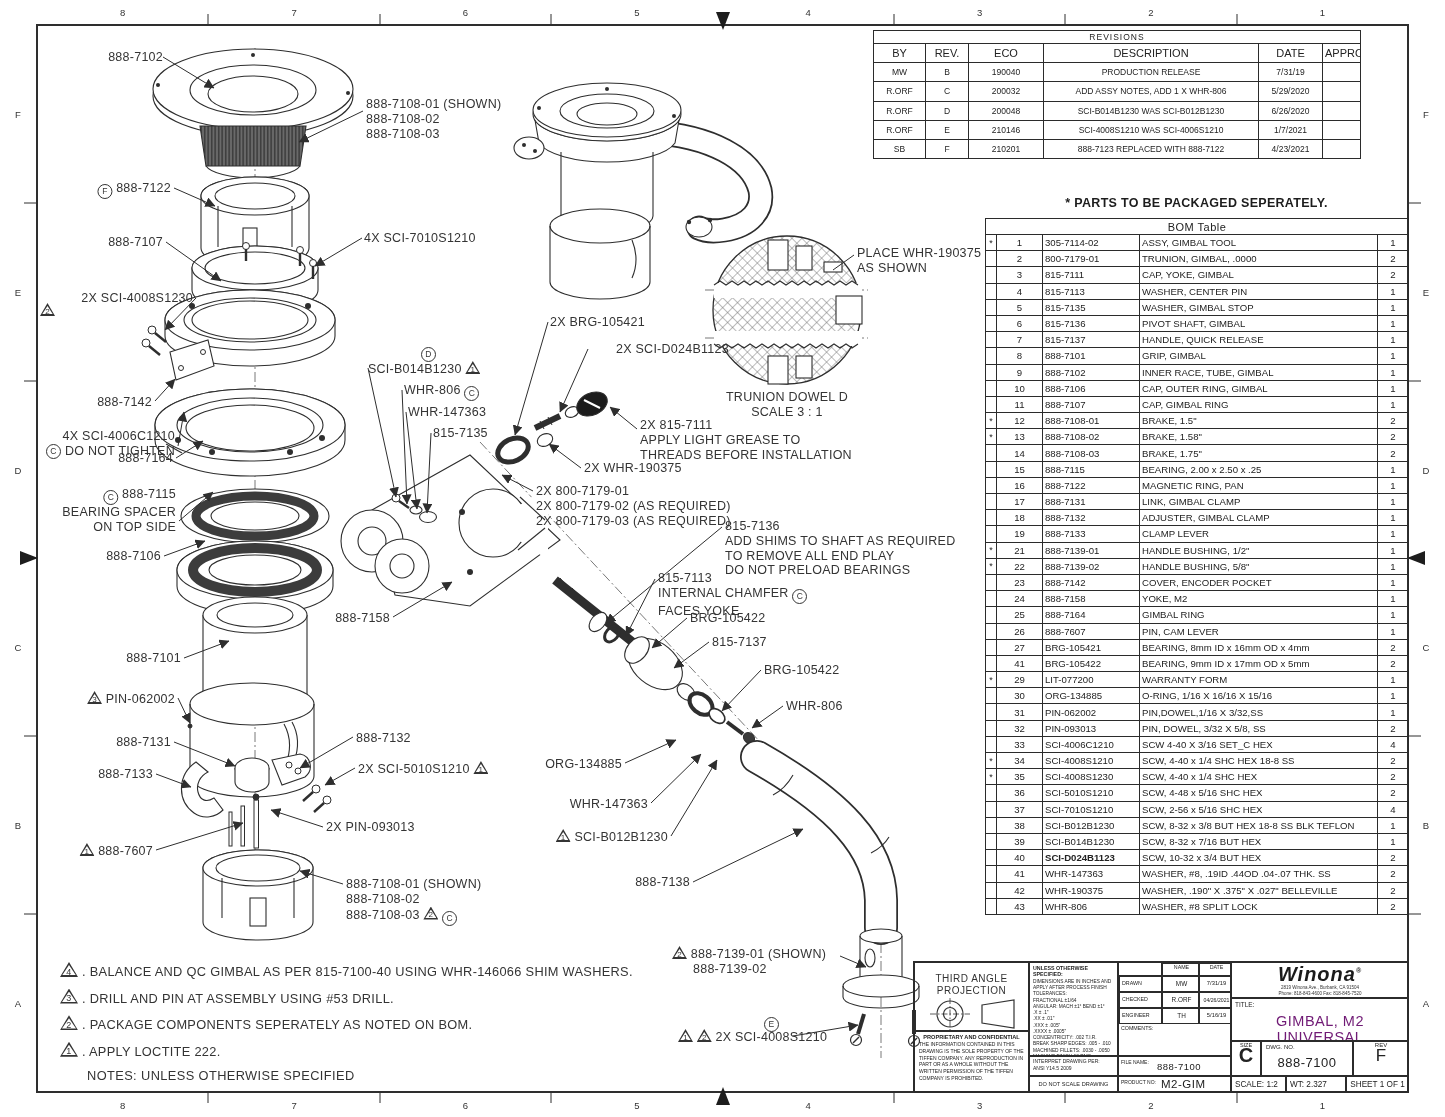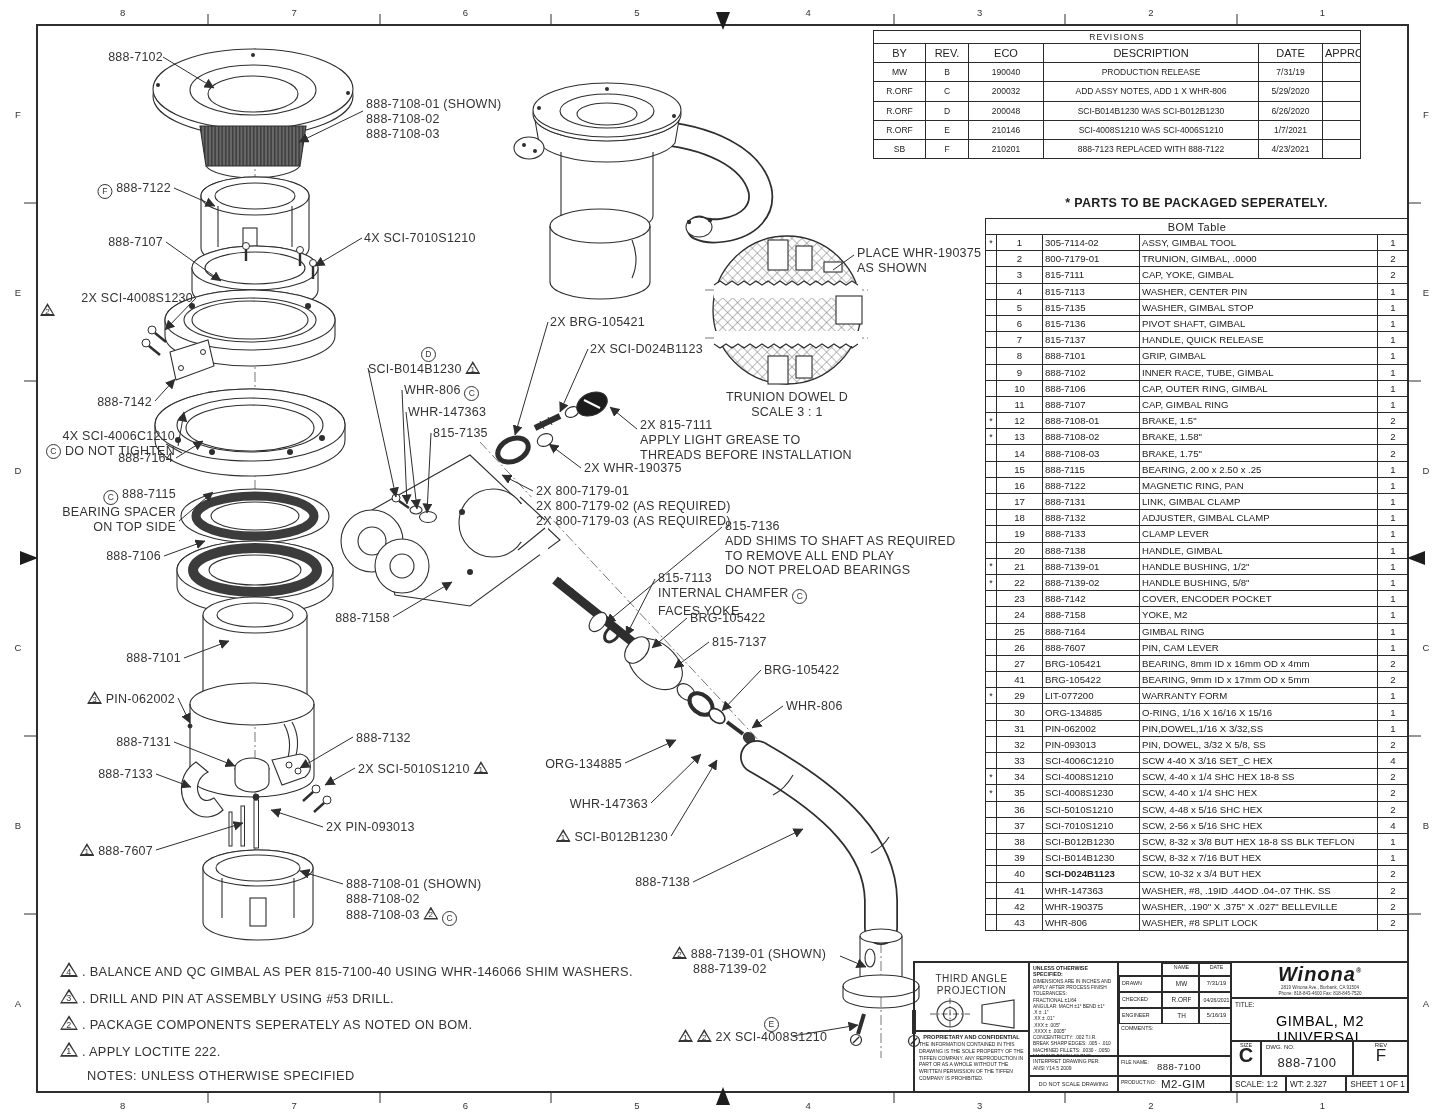--- a/index.html
+++ b/index.html
@@ -59,21 +59,21 @@
   #tb-prod{left:204px;top:114px;width:113px;height:17px;}
   .filelab{position:absolute;left:2px;top:2px;font-size:5px;}
   #tb-file .val{position:absolute;left:38px;top:4px;font-size:9.5px;letter-spacing:0.5px;}
   #tb-prod .val{position:absolute;left:42px;top:1px;font-size:11.5px;letter-spacing:0.5px;}
   #tb-brand{left:317px;top:0;width:178px;height:36px;text-align:center;}
   #tb-brand .logo{font-size:20px;font-weight:bold;font-style:italic;letter-spacing:1px;color:#1a1a1a;line-height:1.05;margin-top:1px;}
   #tb-brand .logo sup{font-size:7px;}
   #tb-brand .addr{font-size:4.5px;line-height:1.3;color:#333;}
   #tb-title{left:317px;top:36px;width:178px;height:43px;}
   #tb-title .lab{position:absolute;left:3px;top:2px;font-size:6.5px;}
-  #tb-title .val{position:absolute;left:0;right:0;top:14px;text-align:center;font-size:14.5px;letter-spacing:0.5px;color:#000000;}
+  #tb-title .val{position:absolute;left:0;right:0;top:14px;text-align:center;font-size:14.5px;letter-spacing:0.5px;color:#701a75;}
   #tb-size{left:317px;top:79px;width:30px;height:35px;text-align:center;}
   #tb-size .lab{font-size:5.5px;}
   #tb-size .val{font-size:20px;font-weight:bold;line-height:0.7;}
   #tb-dwg{left:347px;top:79px;width:92px;height:35px;}
   #tb-dwg .lab{position:absolute;left:4px;top:2px;font-size:6px;}
   #tb-dwg .val{position:absolute;left:0;right:0;top:13px;text-align:center;font-size:13px;letter-spacing:0.5px;}
   #tb-rev{left:439px;top:79px;width:56px;height:35px;text-align:center;}
   #tb-rev .lab{font-size:6px;}
   #tb-rev .val{font-size:17px;line-height:0.9;}
   #tb-scale{left:317px;top:114px;width:55px;height:17px;font-size:8.2px;line-height:15px;padding-left:3px;}
@@ -523,21 +523,21 @@
       </div>
       <div class="callout" style="left:408px;top:405px">
         <div>WHR-147363</div>
       </div>
       <div class="callout" style="left:433px;top:426px">
         <div>815-7135</div>
       </div>
       <div class="callout" style="left:550px;top:315px">
         <div>2X BRG-105421</div>
       </div>
-      <div class="callout" style="left:590px;top:342px">
+      <div class="callout" style="left:616px;top:342px">
         <div>2X SCI-D024B1123</div>
       </div>
       <div class="callout" style="left:640px;top:418px">
         <div>2X 815-7111</div>
         <div>APPLY LIGHT GREASE TO</div>
         <div>THREADS BEFORE INSTALLATION</div>
       </div>
       <div class="callout" style="left:584px;top:461px">
         <div>2X WHR-190375</div>
       </div>
@@ -813,27 +813,20 @@
             <td class="c">18</td>
             <td>888-7132</td>
             <td>ADJUSTER, GIMBAL CLAMP</td>
             <td class="c">1</td>
           </tr>
           <tr class="row">
             <td class="st"></td>
             <td class="c">19</td>
             <td>888-7133</td>
             <td>CLAMP LEVER</td>
-            <td class="c">1</td>
-          </tr>
-          <tr class="row">
-            <td class="st"></td>
-            <td class="c">20</td>
-            <td>888-7138</td>
-            <td>HANDLE, GIMBAL</td>
             <td class="c">1</td>
           </tr>
           <tr class="row">
             <td class="st">*</td>
             <td class="c">21</td>
             <td>888-7139-01</td>
             <td>HANDLE BUSHING, 1/2"</td>
             <td class="c">1</td>
           </tr>
           <tr class="row">

